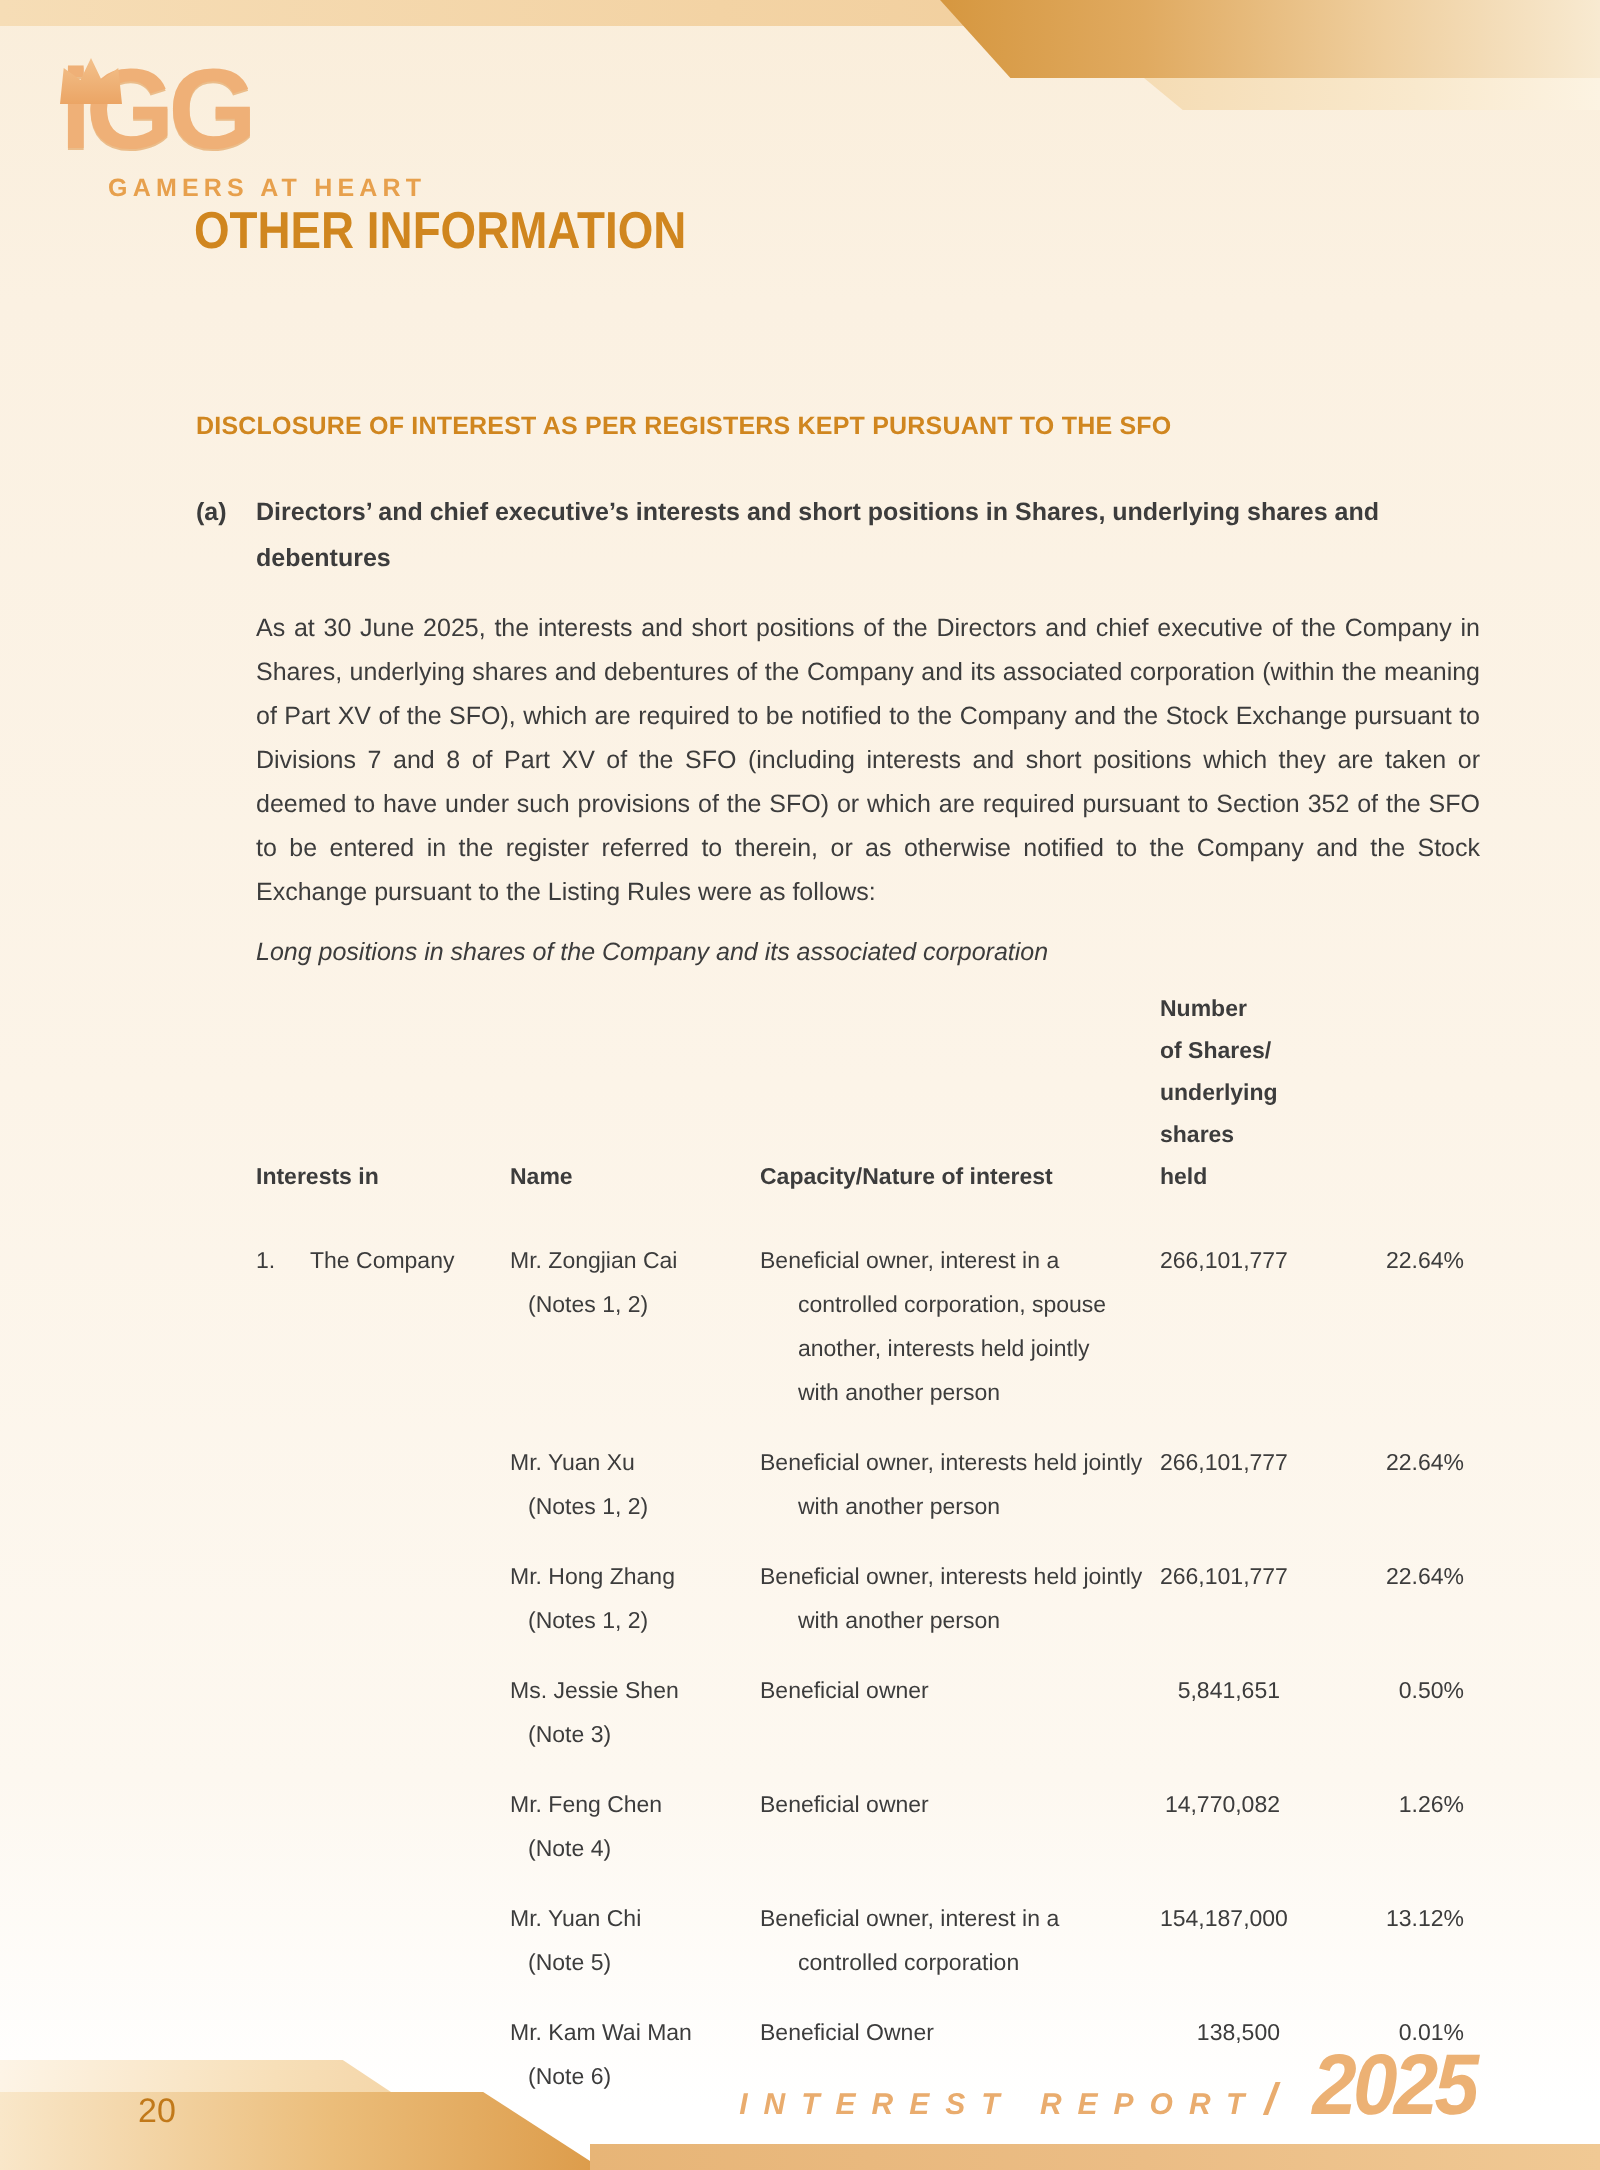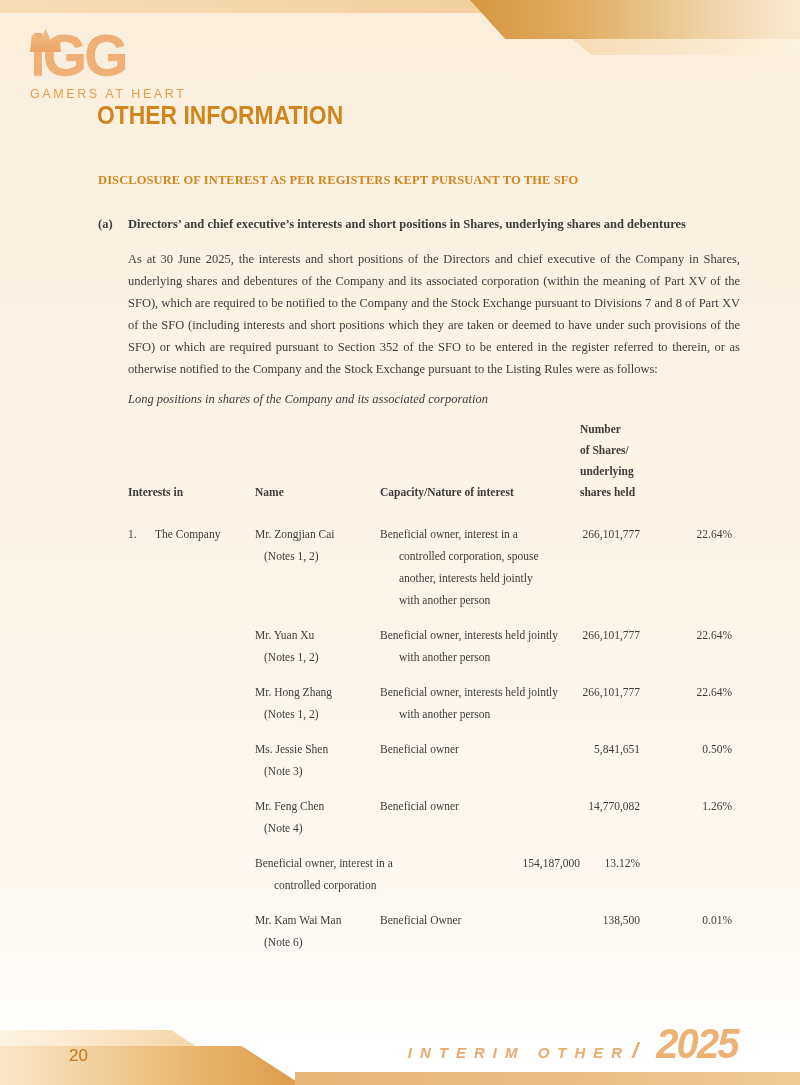--- a/index.html
+++ b/index.html
@@ -19,28 +19,28 @@
     background:linear-gradient(90deg,#F5DCB4 0%,#F9E9CD 60%,#FCF3E2 100%);}
   
   .logo{position:absolute;left:30px;top:16px;}
   .logo-mark{position:relative;display:inline-block;}
   .crown-icon{position:absolute;left:0;top:13px;width:31px;height:23px;
     background:linear-gradient(180deg,#F3C18C,#EBA565);
     clip-path:polygon(0 100%,6% 22%,33% 48%,50% 0,67% 48%,94% 22%,100% 100%);}
   .logo-text{display:block;padding-top:11px;font-size:57px;line-height:1;
     font-weight:bold;letter-spacing:-3px;color:#EFB077;
     text-shadow:0 1px 0 rgba(222,148,70,.55);}
-  .logo-tagline{margin-top:3px;font-size:12.5px;font-weight:normal;
-    letter-spacing:2.6px;color:#E7A04D;white-space:nowrap;}
+  .logo-tagline{margin-top:3px;font-size:12.5px;font-weight:bold;
+    letter-spacing:2.6px;color:#E7A04D;white-space:nowrap;margin-left:24px;}
   
   .page-title{position:absolute;left:97px;top:100px;margin:0;font-size:26px;
     font-weight:bold;color:#D0861F;white-space:nowrap;
     transform:scaleX(0.88);transform-origin:left center;letter-spacing:0;}
   
-  .content{position:absolute;left:98px;top:173px;width:642px;font-family:Liberation Serif, serif;}
+  .content{position:absolute;left:98px;top:206px;width:642px;}
   .section-heading{margin:0;font-size:12.5px;font-weight:bold;color:#D0861F;letter-spacing:.1px;}
   .item{display:flex;margin-top:25px;font-weight:bold;font-size:12.5px;line-height:23px;}
   .item-label{flex:none;width:30px;}
   .item-title{flex:1;}
   .intro{margin:12px 0 0 30px;font-size:12.5px;line-height:22px;text-align:justify;}
   .subtitle{margin:12px 0 0 30px;font-size:12.5px;font-style:italic;}
   
   .table{margin:12px 0 0 30px;width:604px;font-size:11.5px;}
   .thead,.row{display:grid;grid-template-columns:127px 125px 200px 60px 92px;}
   .thead{align-items:end;font-weight:bold;line-height:21px;}
@@ -196,20 +196,24 @@
             </div>
     <div class="cell cell-num r-shares">14,770,082</div>
     <div class="cell cell-num r-pct">1.26%</div>
   </div>
 
   <div class="row">
     <div class="cell cell-interests">
       <span class="r-index"></span>
       <span class="r-interests"></span>
     </div>
+    <div class="cell">
+      <div class="r-name">Mr. Yuan Chi</div>
+      <div class="r-note">(Note 5)</div>
+    </div>
     <div class="cell cell-capacity">
               <div class="cap-line">Beneficial owner, interest in a</div>
               <div class="cap-line">controlled corporation</div>
             </div>
     <div class="cell cell-num r-shares">154,187,000</div>
     <div class="cell cell-num r-pct">13.12%</div>
   </div>
 
   <div class="row">
     <div class="cell cell-interests">
@@ -228,18 +232,18 @@
   </div>
 </div>
     </div>
   </div>
 
   <div class="footer-accent-light"></div>
   <div class="footer-accent-dark"></div>
   <div class="footer-strip"></div>
   <div class="page-number">20</div>
   <div class="footer-report">
-    <span class="report-label">INTERIM OTHER</span>
+    <span class="report-label">INTEREST REPORT</span>
     <span class="report-sep">/</span>
     <span class="report-year">2025</span>
   </div>
 
 </div>
 
 </body></html>

